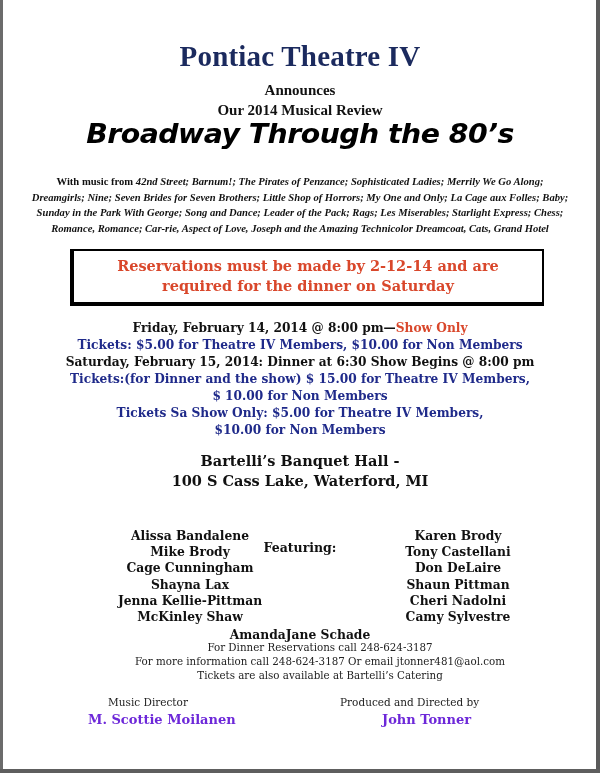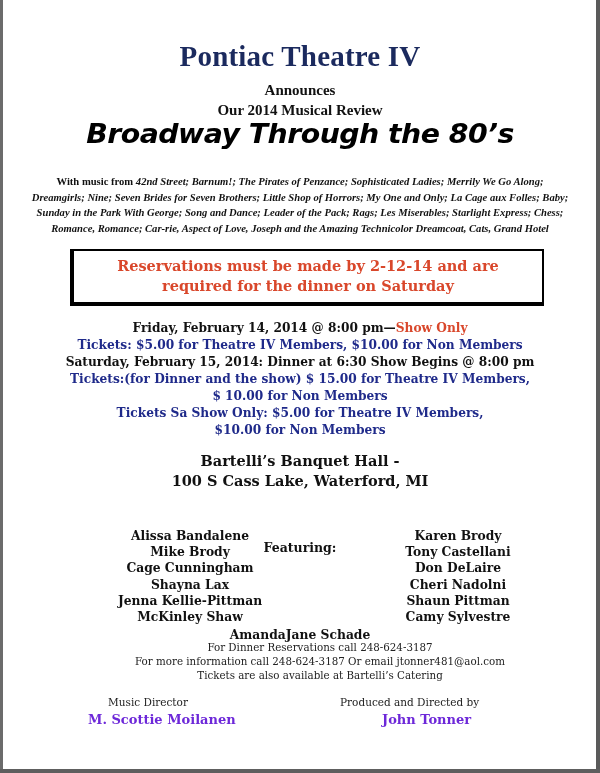--- a/index.html
+++ b/index.html
@@ -112,22 +112,22 @@
   <div>Mike Brody</div>
   <div>Cage Cunningham</div>
   <div>Shayna Lax</div>
   <div>Jenna Kellie-Pittman</div>
   <div>McKinley Shaw</div>
 </div>
 <div class="cast slab col-right">
   <div>Karen Brody</div>
   <div>Tony  Castellani</div>
   <div>Don DeLaire</div>
+  <div>Shaun Pittman</div>
   <div>Cheri Nadolni</div>
-  <div>Shaun Pittman</div>
   <div>Camy Sylvestre</div>
 </div>
 <div class="line slab" style="top:627px; font-size:12.3px; color:#111;">AmandaJane Schade</div>
 
 <div class="line info" style="top:641px;">For Dinner Reservations call 248-624-3187</div>
 <div class="line info" style="top:655px;">For more information call 248-624-3187 Or email jtonner481@aol.com</div>
 <div class="line info" style="top:669px;">Tickets are also available at Bartelli’s Catering</div>
 
 <div class="role-label" style="left:108px; top:696px;">Music Director</div>
 <div class="role-name" style="left:88px; top:712px;">M. Scottie Moilanen</div>

